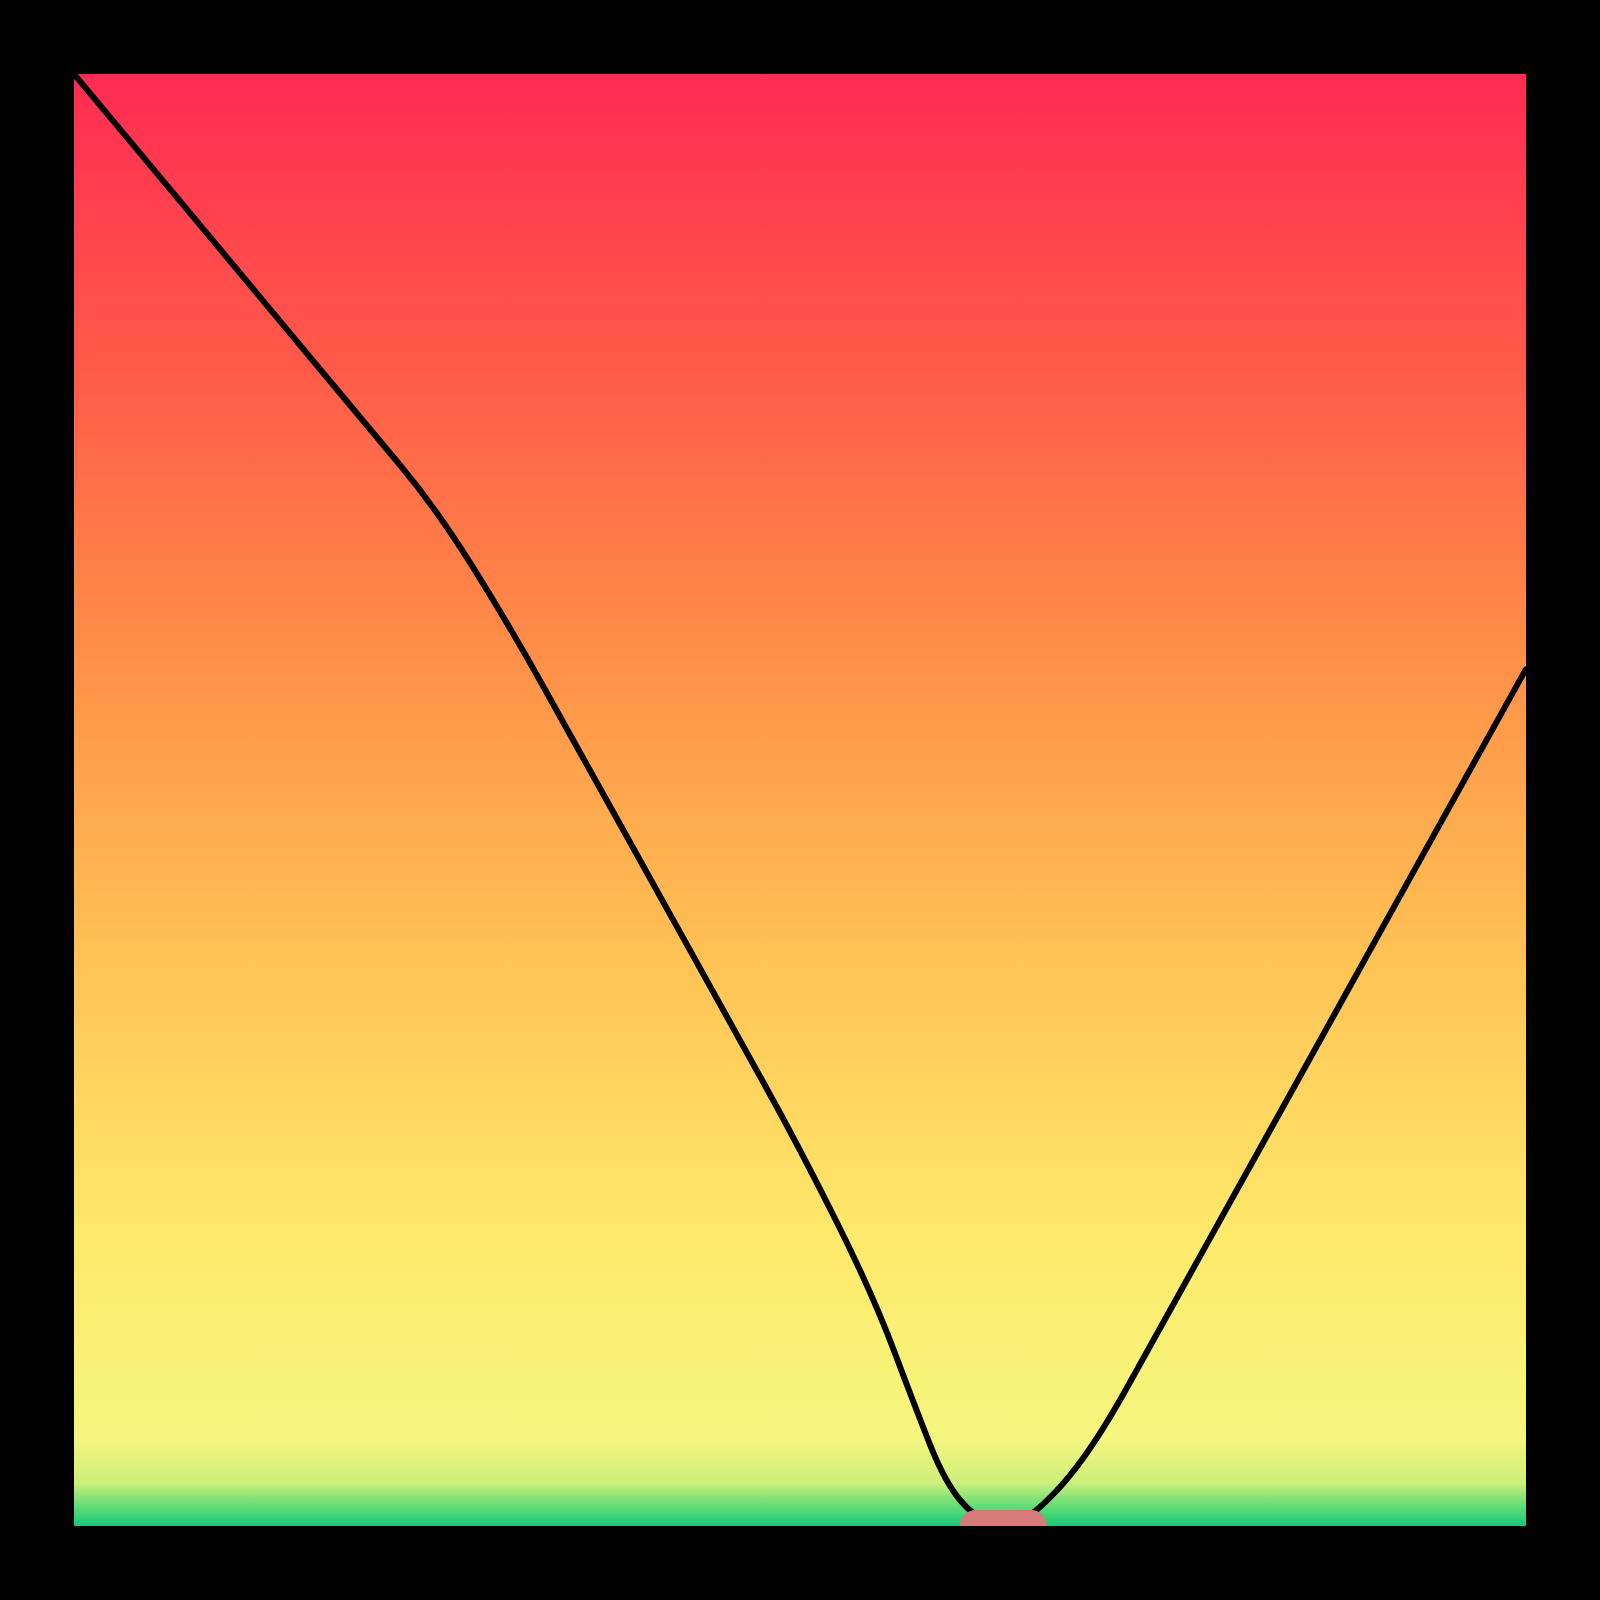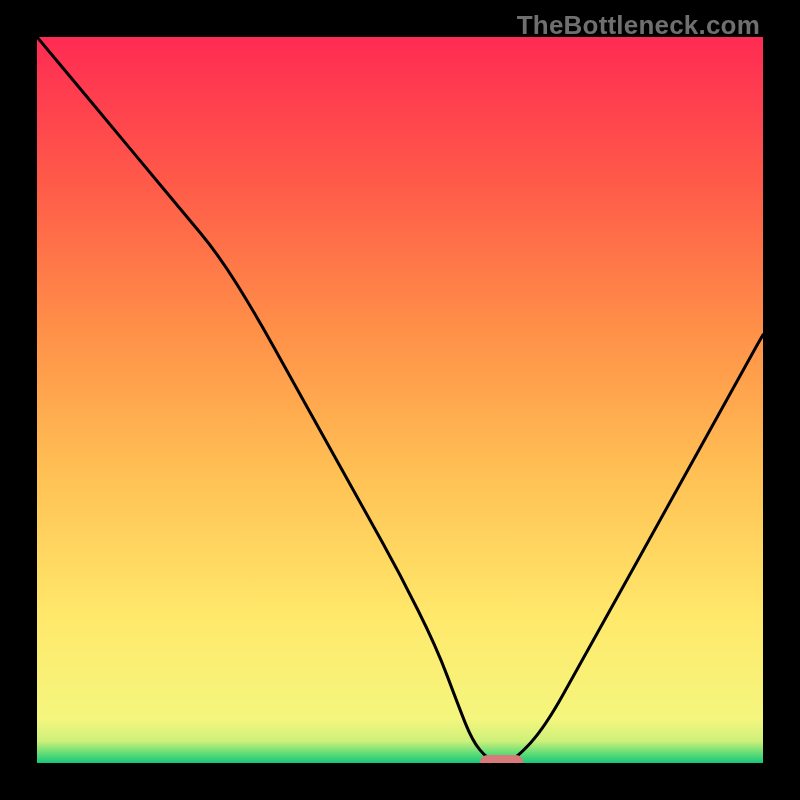--- a/index.html
+++ b/index.html
@@ -39,21 +39,20 @@
   }
   svg {
     display: block;
   }
 </style>
 </head>
 <body>
 
 <div class="frame">
 
-  <div class="watermark">TheBottleneck.com</div>
 
   <div class="plot">
     <svg id="chart-svg" width="726" height="726" viewBox="0 0 726 726">
       <defs>
         <linearGradient id="bg-grad" x1="0" y1="1" x2="0" y2="0">
             <stop offset="0.00%" stop-color="#16c778"></stop>
             <stop offset="1.50%" stop-color="#6bdf77"></stop>
             <stop offset="3.00%" stop-color="#cdf07a"></stop>
             <stop offset="6.00%" stop-color="#f4f67e"></stop>
             <stop offset="20.00%" stop-color="#ffe96b"></stop>

